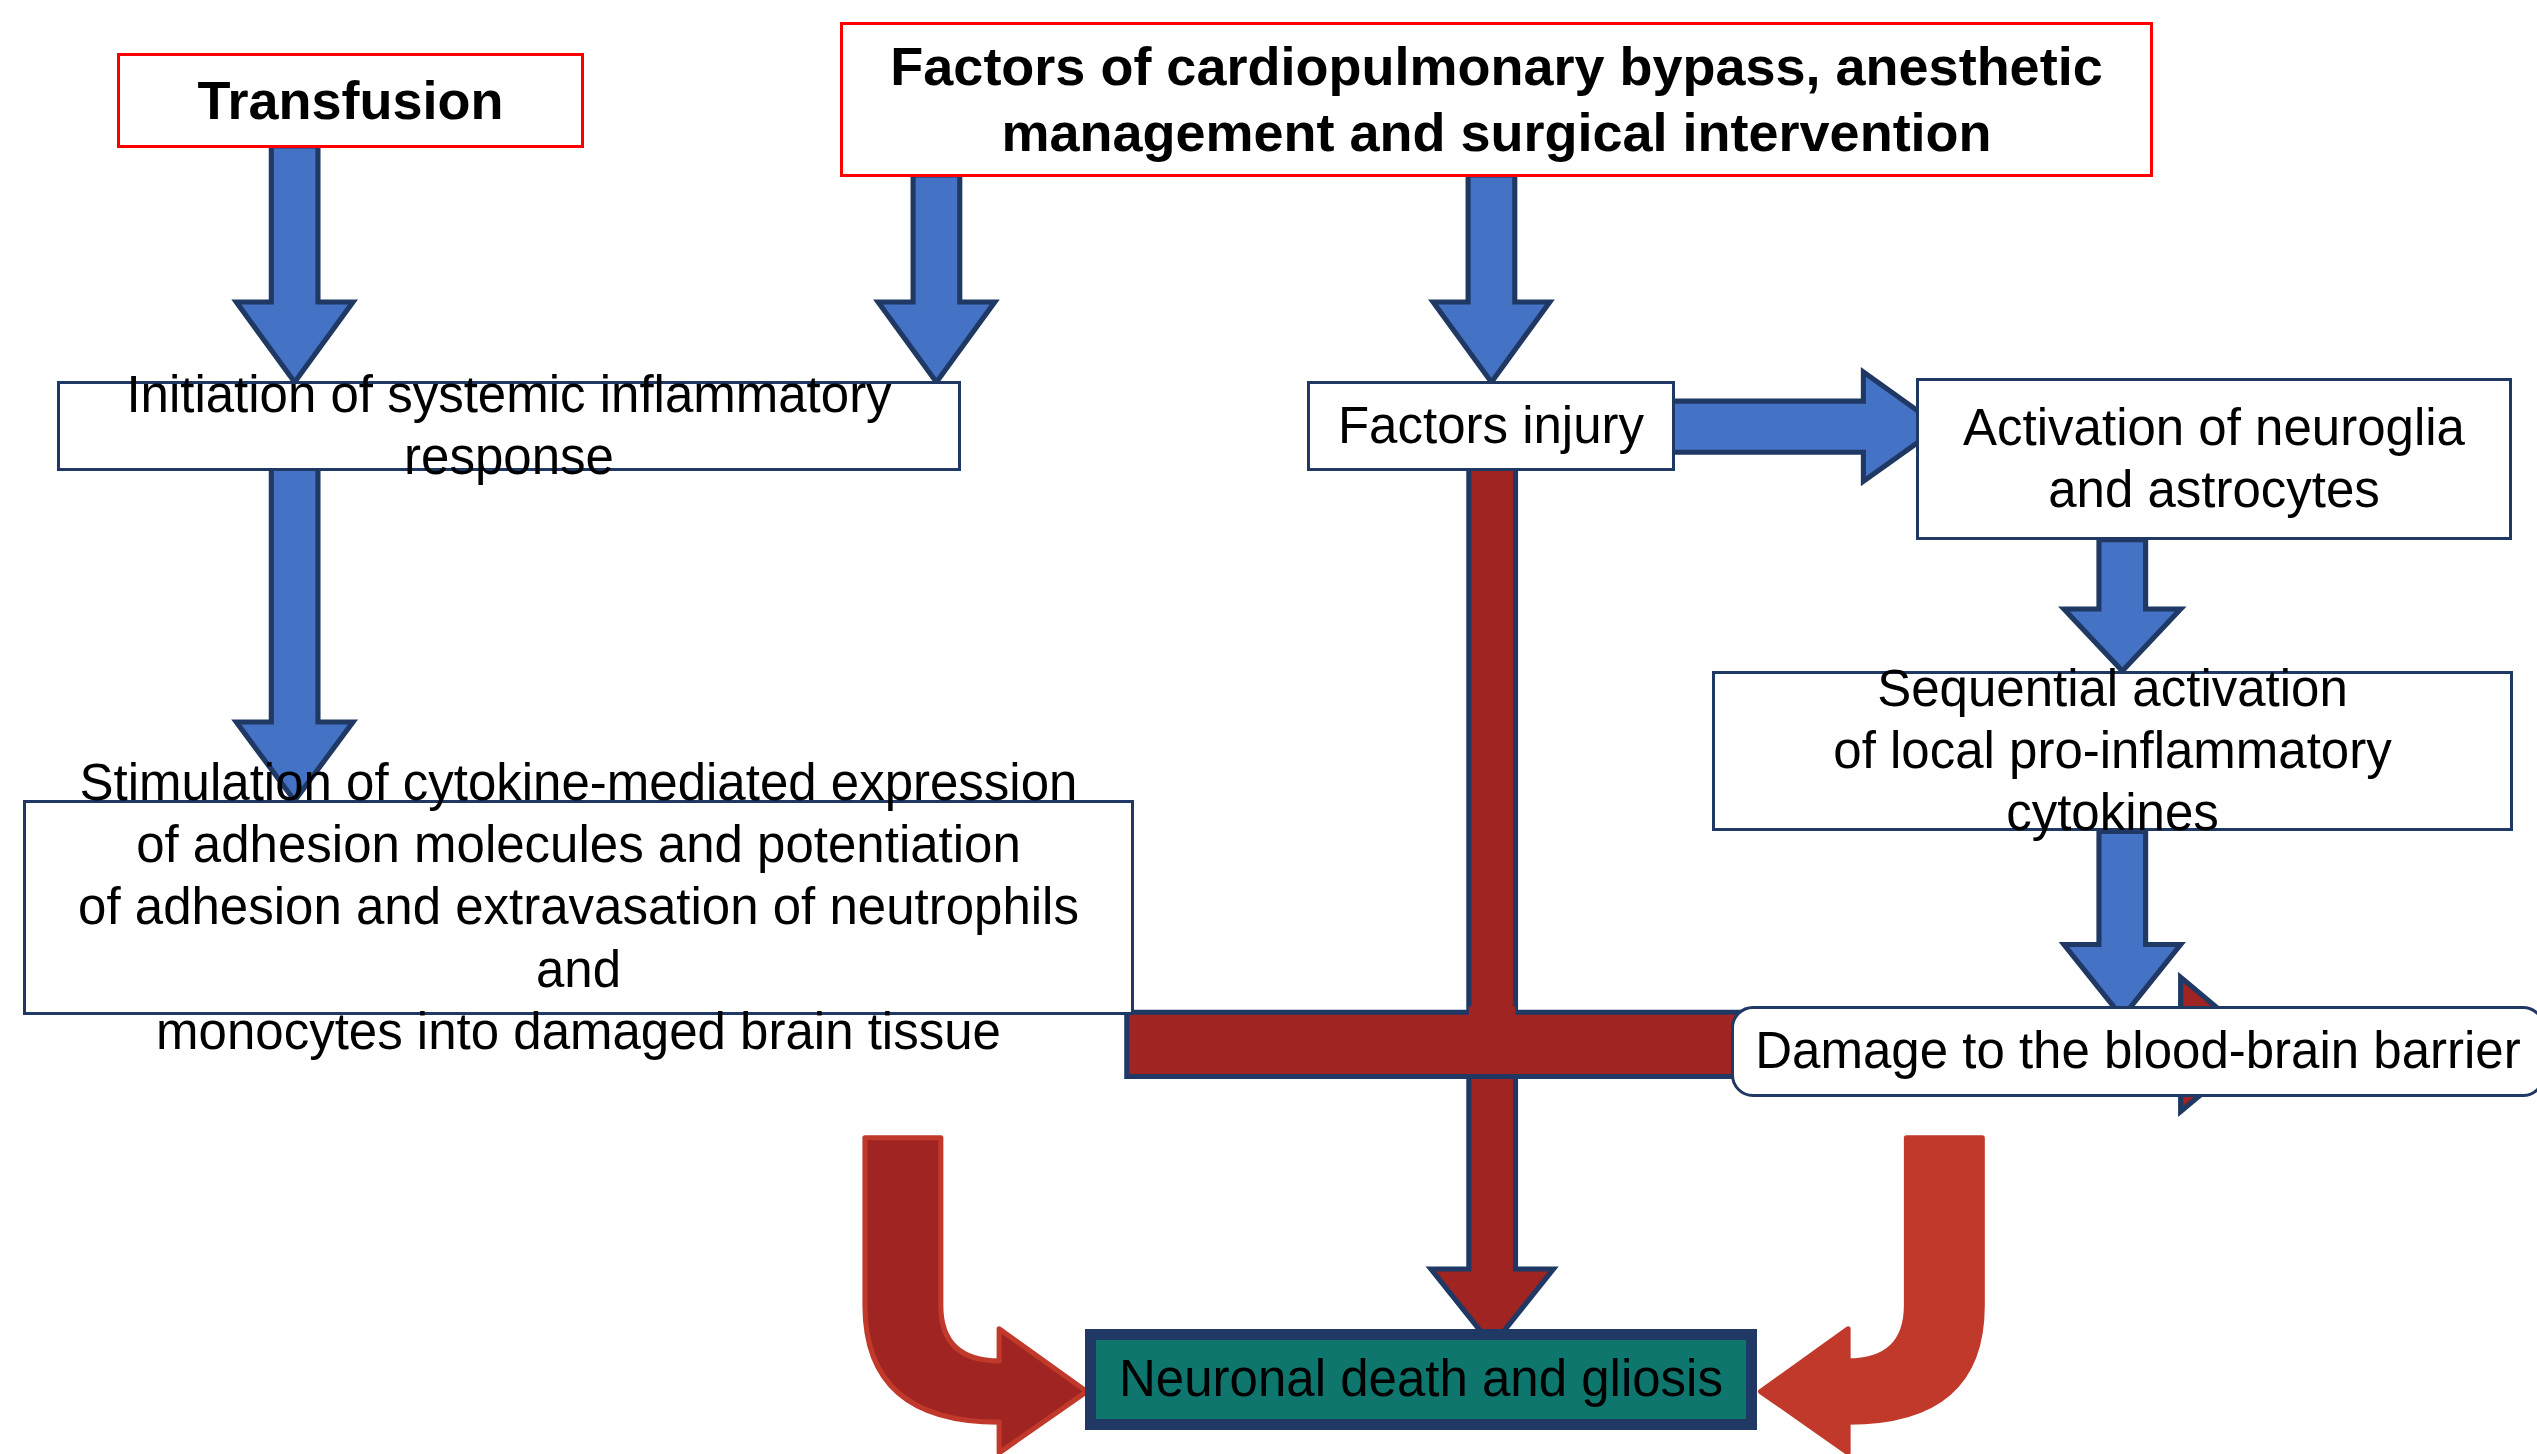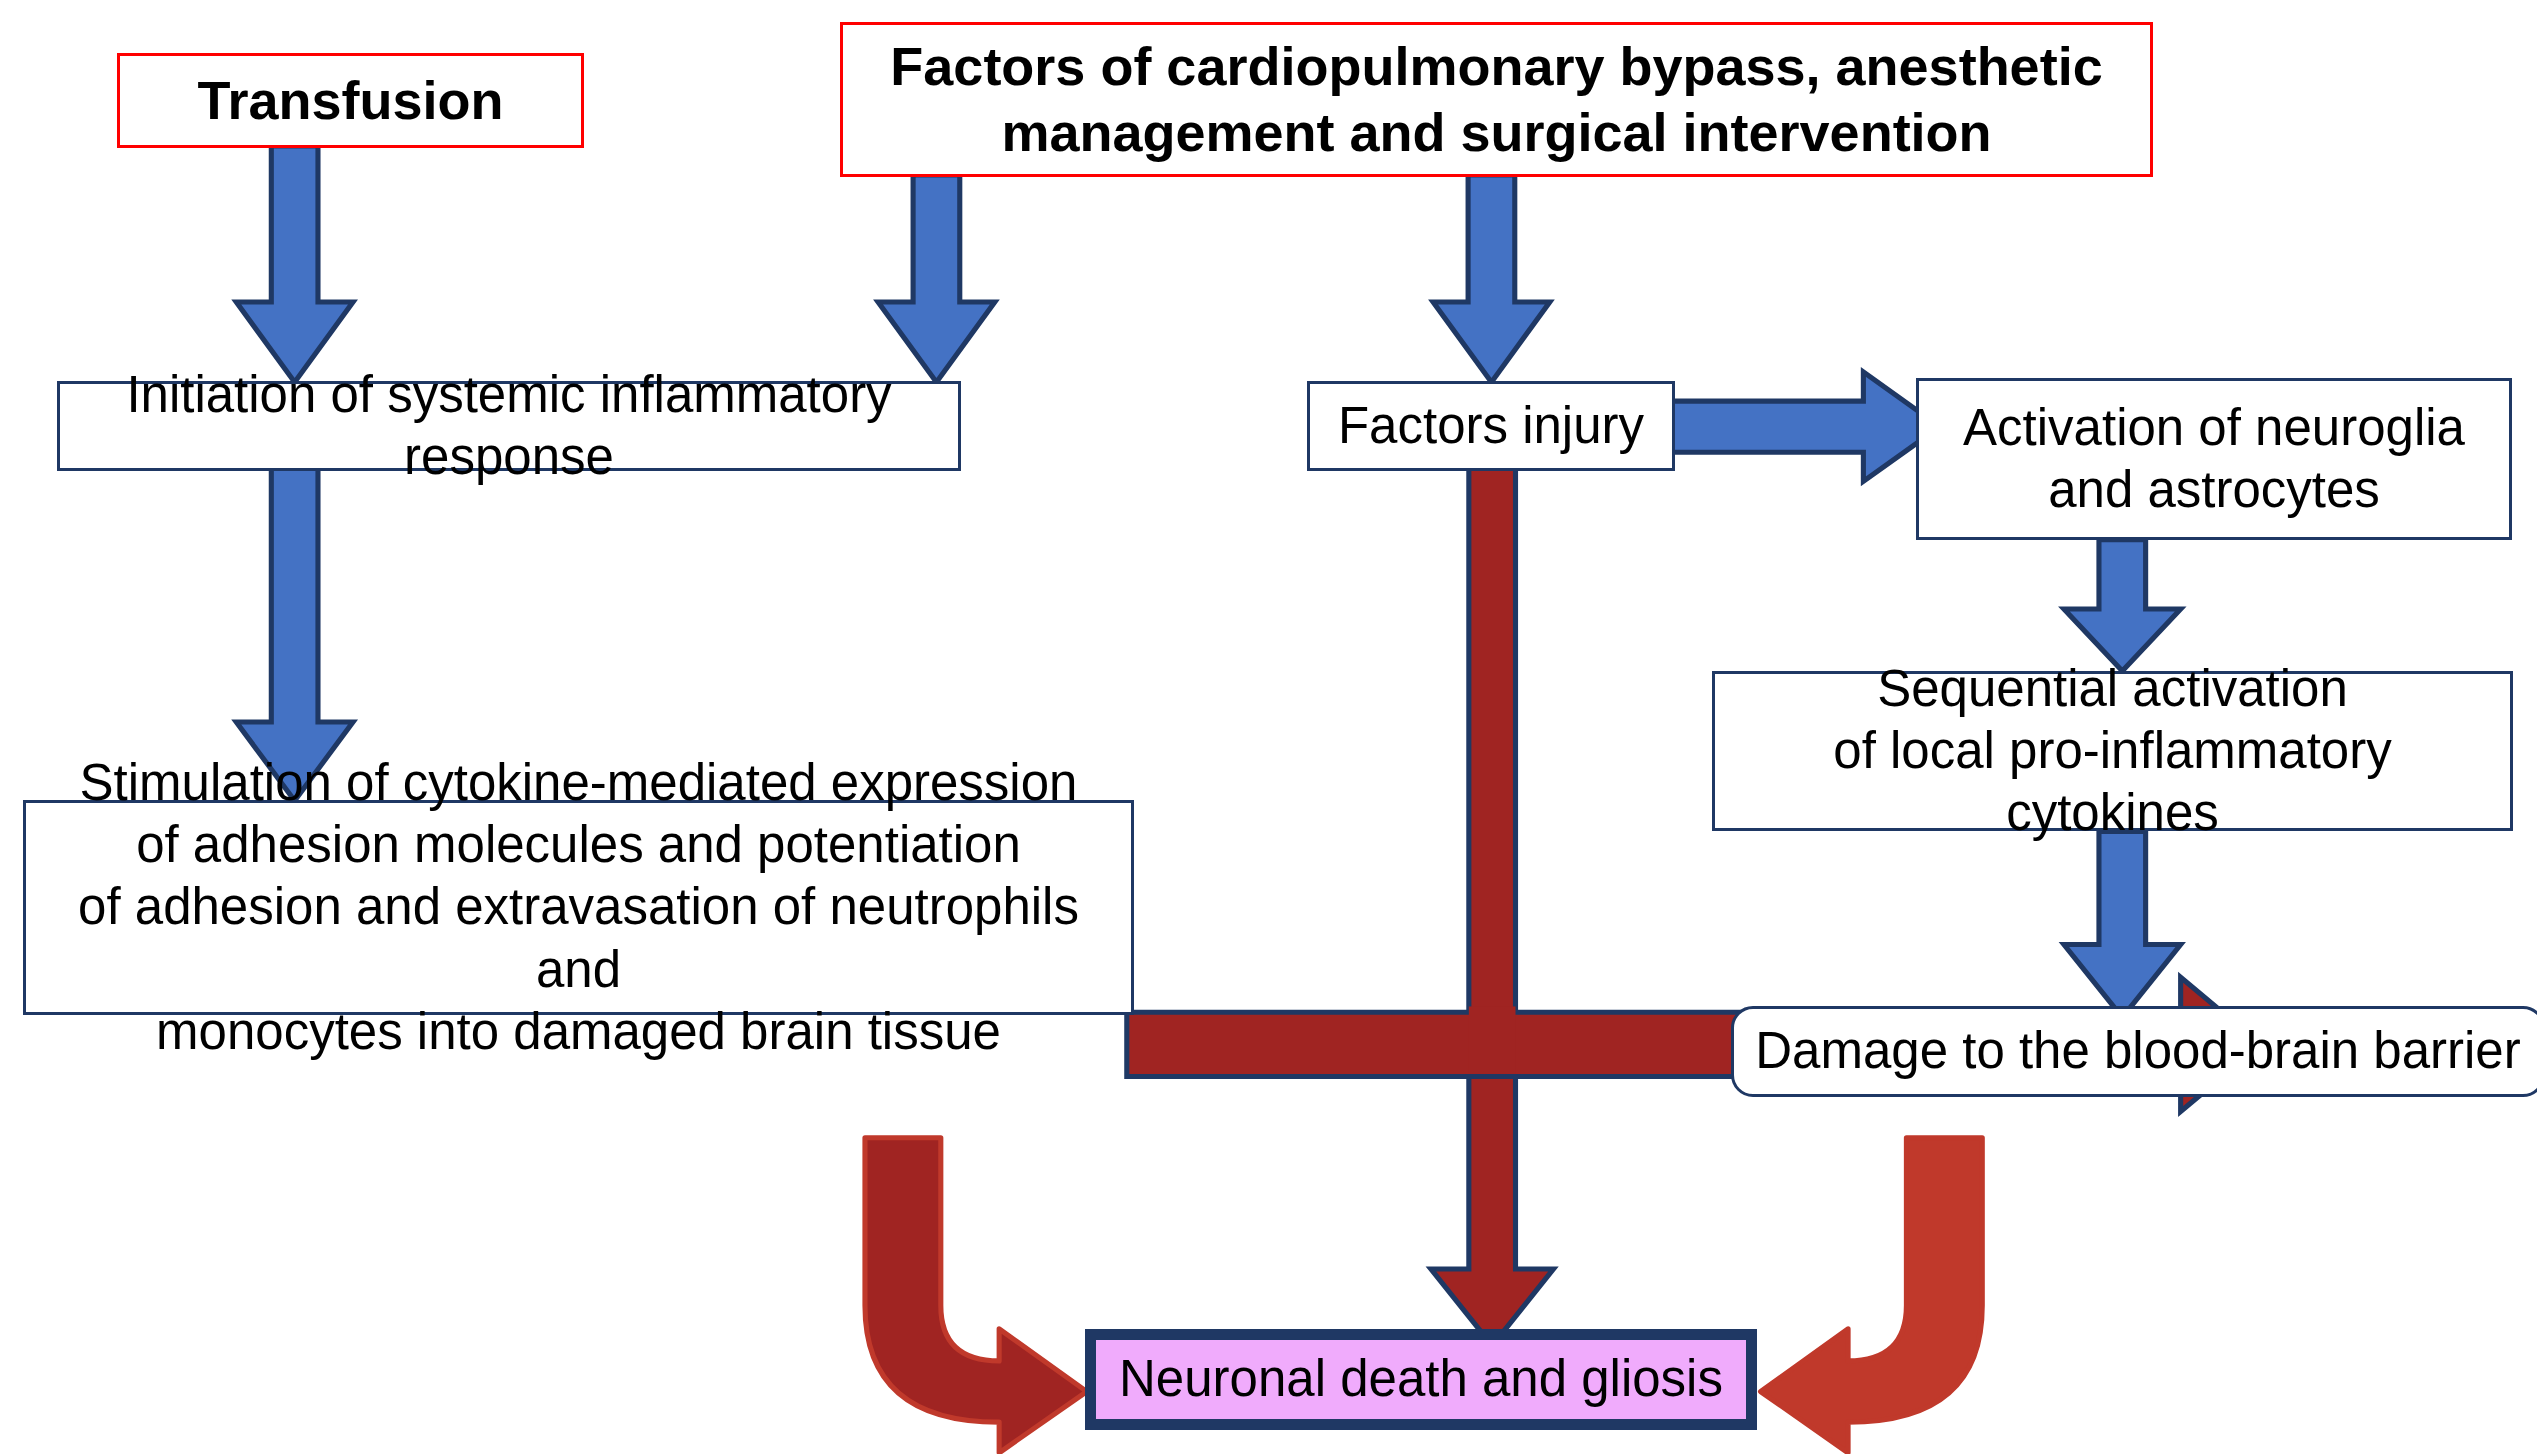--- a/index.html
+++ b/index.html
@@ -36,21 +36,21 @@
   }
   .node-red {
     border: 3.6px solid #FF0000;
     font-weight: bold;
   }
   .node-blue {
     border: 3.6px solid #1F3864;
   }
   .node-thick {
     border: 11.7px solid #1F3864;
-    background: #f0abfc;
+    background: #0f766e;
   }
   .node-inner {
     width: 100%;
     padding: 0 7.3px;
     white-space: pre-line;
   }
   .fs-title { font-size: 54px; }
   .fs-body  { font-size: 51px; }
 </style>
 </head>

